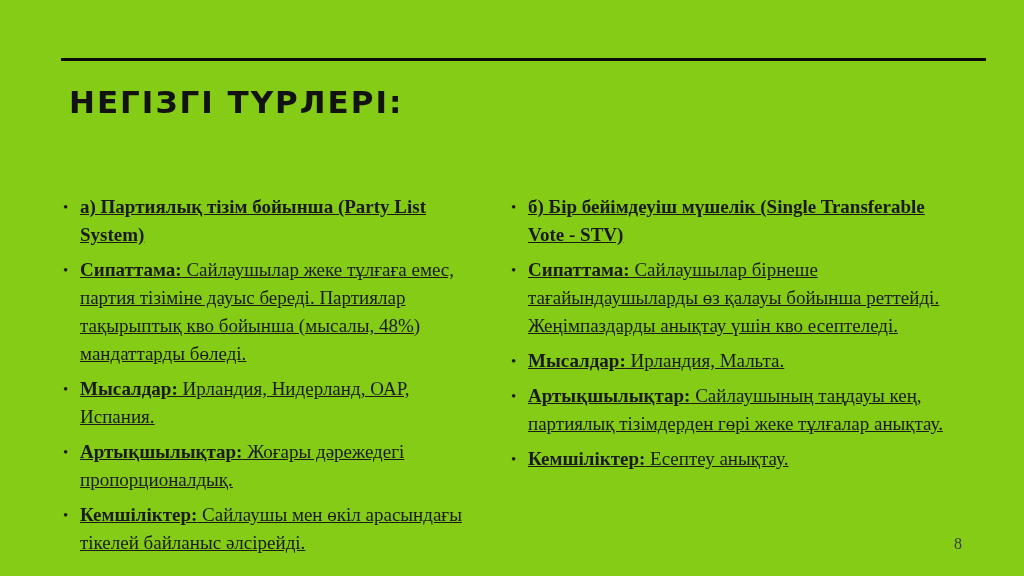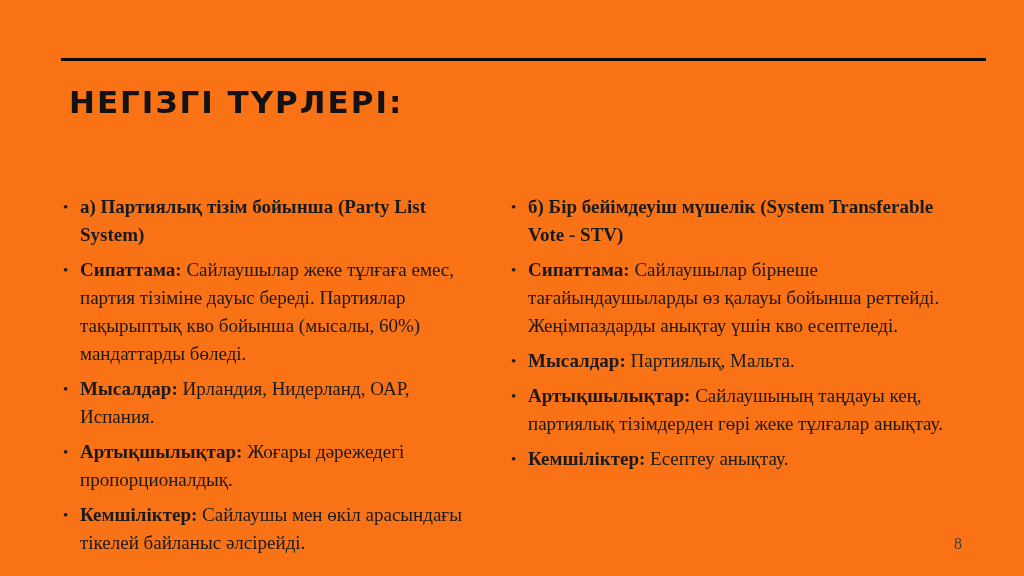--- a/index.html
+++ b/index.html
@@ -4,21 +4,21 @@
 <style>
   html, body {
     margin: 0;
     padding: 0;
     background: #ffffff;
   }
   .slide {
     position: relative;
     width: 1024px;
     height: 576px;
-    background: #f97316;
+    background: #84cc16;
     overflow: hidden;
   }
   .rule {
     position: absolute;
     left: 61px;
     top: 58px;
     width: 925px;
     height: 3px;
     background: #0a0a0a;
   }
@@ -50,21 +50,21 @@
     align-items: flex-start;
     margin: 0 0 7px 0;
   }
   .bullet {
     flex: 0 0 17px;
     width: 17px;
     font-size: 15px;
     line-height: 28px;
     color: #1a1a1a;
   }
-  .it-text { flex: 1 1 auto; }
+  .it-text { flex: 1 1 auto; text-decoration: underline; }
   .lead { font-weight: 700; }
   .page-num {
     position: absolute;
     left: 954px;
     top: 535px;
     font-family: "Liberation Serif", serif;
     font-size: 16px;
     color: #3c3c3c;
   }
 </style>
@@ -75,52 +75,52 @@
   <div class="rule"></div>
   <h1 class="title">НЕГІЗГІ ТҮРЛЕРІ:</h1>
   <div class="col col-left">
   <div class="item">
     <span class="bullet">•</span>
     <span class="it-text"><span class="lead">а) Партиялық тізім бойынша (Party List System)</span><span class="rest"></span></span>
   </div>
 
   <div class="item">
     <span class="bullet">•</span>
-    <span class="it-text"><span class="lead">Сипаттама:</span><span class="rest"> Сайлаушылар жеке тұлғаға емес, партия тізіміне дауыс береді. Партиялар тақырыптық кво бойынша (мысалы, 60%) мандаттарды бөледі.</span></span>
+    <span class="it-text"><span class="lead">Сипаттама:</span><span class="rest"> Сайлаушылар жеке тұлғаға емес, партия тізіміне дауыс береді. Партиялар тақырыптық кво бойынша (мысалы, 48%) мандаттарды бөледі.</span></span>
   </div>
 
   <div class="item">
     <span class="bullet">•</span>
     <span class="it-text"><span class="lead">Мысалдар:</span><span class="rest"> Ирландия, Нидерланд, ОАР, Испания.</span></span>
   </div>
 
   <div class="item">
     <span class="bullet">•</span>
     <span class="it-text"><span class="lead">Артықшылықтар:</span><span class="rest"> Жоғары дәрежедегі пропорционалдық.</span></span>
   </div>
 
   <div class="item">
     <span class="bullet">•</span>
     <span class="it-text"><span class="lead">Кемшіліктер:</span><span class="rest"> Сайлаушы мен өкіл арасындағы тікелей байланыс әлсірейді.</span></span>
   </div>
 </div>
   <div class="col col-right">
   <div class="item">
     <span class="bullet">•</span>
-    <span class="it-text"><span class="lead">б) Бір бейімдеуіш мүшелік (System Transferable Vote - STV)</span><span class="rest"></span></span>
+    <span class="it-text"><span class="lead">б) Бір бейімдеуіш мүшелік (Single Transferable Vote - STV)</span><span class="rest"></span></span>
   </div>
 
   <div class="item">
     <span class="bullet">•</span>
     <span class="it-text"><span class="lead">Сипаттама:</span><span class="rest"> Сайлаушылар бірнеше тағайындаушыларды өз қалауы бойынша реттейді. Жеңімпаздарды анықтау үшін кво есептеледі.</span></span>
   </div>
 
   <div class="item">
     <span class="bullet">•</span>
-    <span class="it-text"><span class="lead">Мысалдар:</span><span class="rest"> Партиялық, Мальта.</span></span>
+    <span class="it-text"><span class="lead">Мысалдар:</span><span class="rest"> Ирландия, Мальта.</span></span>
   </div>
 
   <div class="item">
     <span class="bullet">•</span>
     <span class="it-text"><span class="lead">Артықшылықтар:</span><span class="rest"> Сайлаушының таңдауы кең, партиялық тізімдерден гөрі жеке тұлғалар анықтау.</span></span>
   </div>
 
   <div class="item">
     <span class="bullet">•</span>
     <span class="it-text"><span class="lead">Кемшіліктер:</span><span class="rest"> Есептеу анықтау.</span></span>

